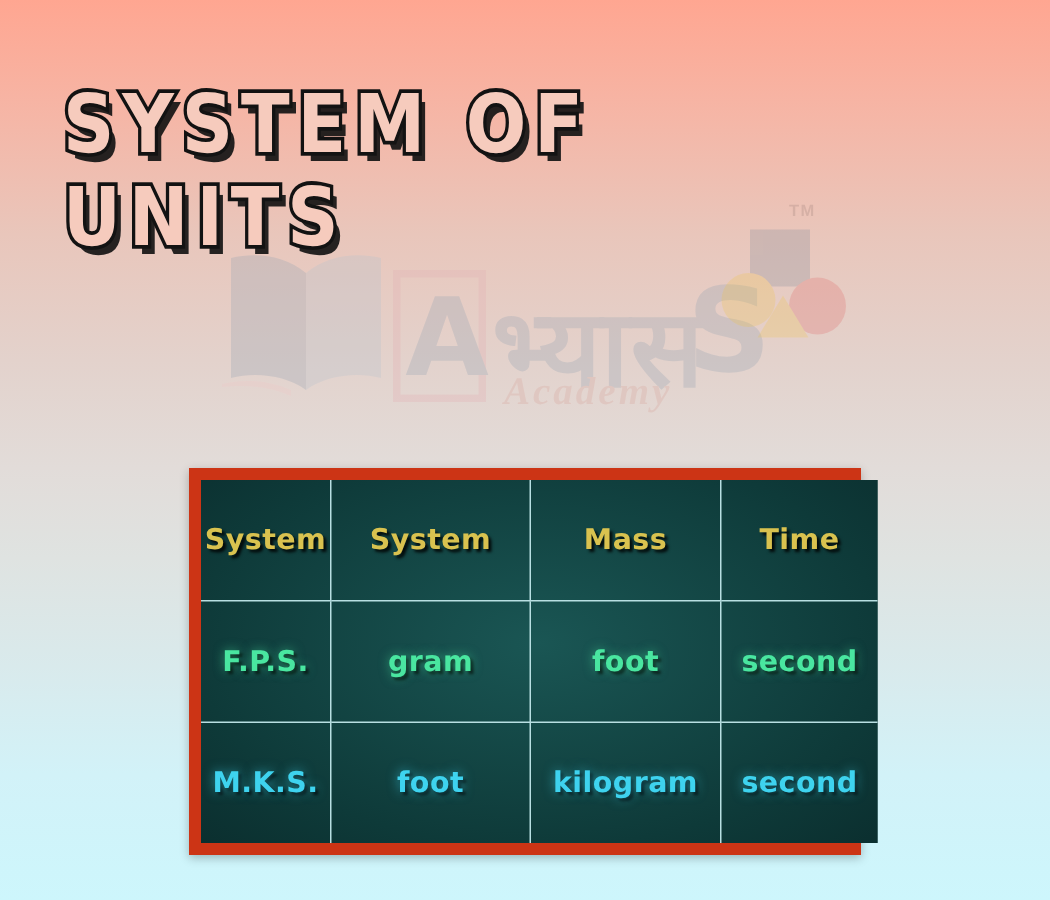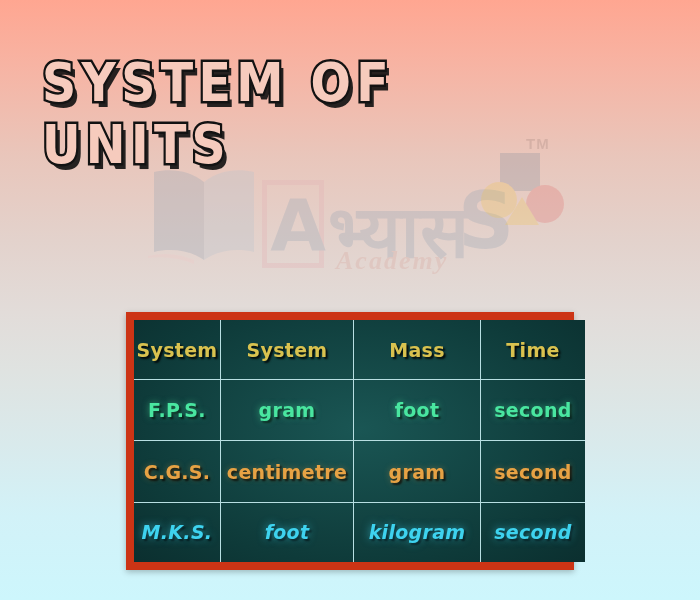--- a/index.html
+++ b/index.html
@@ -137,21 +137,21 @@
     width: 0;
     height: 0;
     border-left: 17px solid transparent;
     border-right: 17px solid transparent;
     border-bottom: 28px solid #f2c43a;
   }
   .deco-tm {
     left: 48px;
     top: 0px;
     font-family: "Liberation Sans", sans-serif;
-    font-size: 15px;
+    font-size: 11px;
     font-weight: bold;
     color: #8c6f6a;
     letter-spacing: 1px;
   }
 
   
   #title-block {
     position: absolute;
     left: 0;
     top: 52px;
@@ -226,21 +226,20 @@
     color: #49e6a0;
     text-shadow: 0 0 7px rgba(73,230,160,0.55), 2px 2px 2px rgba(0,0,0,0.75);
   }
   .row-cgs .cell-txt {
     color: #e7a244;
     text-shadow: 0 0 6px rgba(231,162,68,0.35), 2px 2px 2px rgba(0,0,0,0.8);
   }
   .row-mks .cell-txt {
     color: #3ed3ef;
     text-shadow: 0 0 8px rgba(62,211,239,0.6), 2px 2px 2px rgba(0,0,0,0.75);
-    font-style: italic;
   }
 </style>
 </head>
 <body>
 
 <div id="poster">
 
   <div id="watermark-group">
     <svg class="wm wm-book" viewBox="0 0 120 110">
       <path d="M60 22 C46 10 26 8 10 12 L10 92 C26 88 46 90 60 100 Z" fill="#9aa6b4"></path>
@@ -294,34 +293,20 @@
             <span class="cell-txt">gram</span>
           </td>
           <td class="col-mass">
             <span class="cell-txt">foot</span>
           </td>
           <td class="col-time">
             <span class="cell-txt">second</span>
           </td>
         </tr>
 
-        <tr class="row-cgs">
-          <td class="col-system">
-            <span class="cell-txt">C.G.S.</span>
-          </td>
-          <td class="col-length">
-            <span class="cell-txt">centimetre</span>
-          </td>
-          <td class="col-mass">
-            <span class="cell-txt">gram</span>
-          </td>
-          <td class="col-time">
-            <span class="cell-txt">second</span>
-          </td>
-        </tr>
 
         <tr class="row-mks">
           <td class="col-system">
             <span class="cell-txt">M.K.S.</span>
           </td>
           <td class="col-length">
             <span class="cell-txt">foot</span>
           </td>
           <td class="col-mass">
             <span class="cell-txt">kilogram</span>

